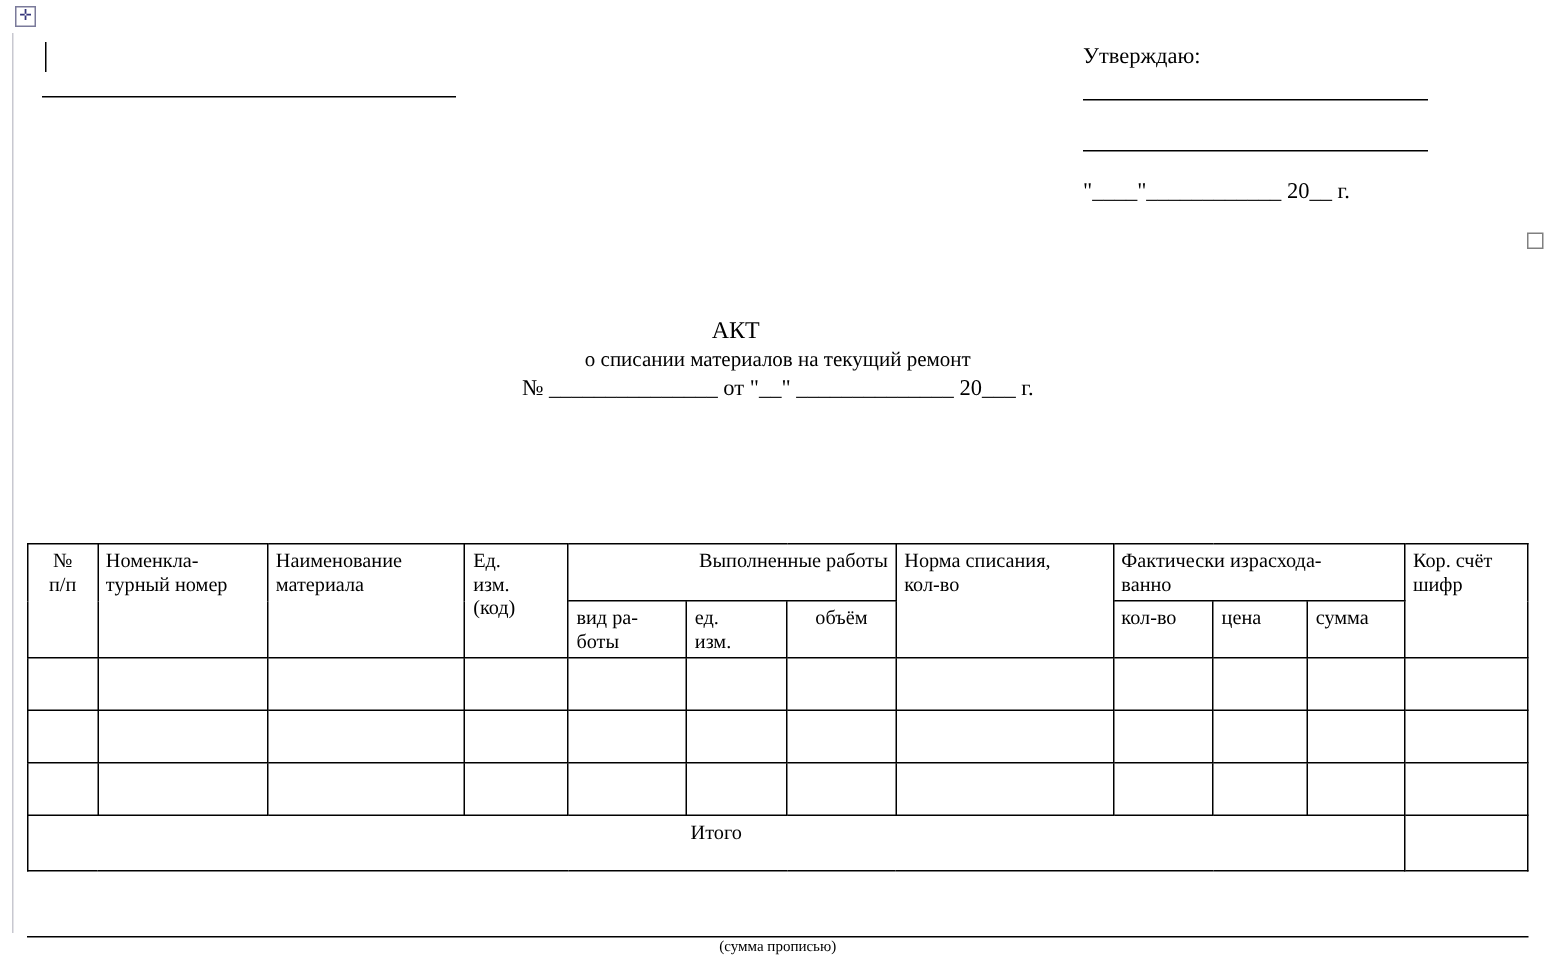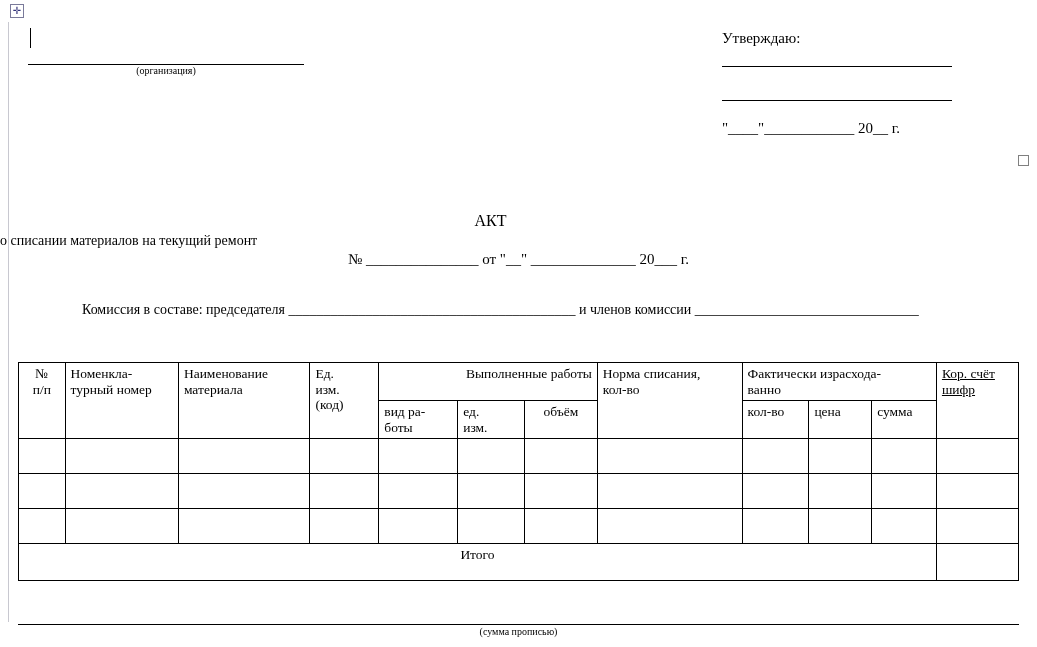--- a/index.html
+++ b/index.html
@@ -112,21 +112,21 @@
     top: 212px;
     width: 981px;
     text-align: center;
     font-size: 16px;
   }
   .act-sub {
     position: absolute;
     left: 0;
     top: 233px;
     width: 1037px;
-    text-align: left;
+    text-align: center;
     font-size: 14px;
   }
   .act-num {
     position: absolute;
     left: 0;
     top: 251px;
     width: 1037px;
     text-align: center;
     font-size: 15px;
   }
@@ -195,32 +195,30 @@
 <body>
 
 <div id="page">
 
   <div class="doc-border-left"></div>
   <div class="anchor-mark">✛</div>
   <div class="cursor-bar"></div>
   <div class="small-square"></div>
 
   <div class="org-line"></div>
-  <div class="org-caption">(организация)</div>
 
   <div class="approve-title">Утверждаю:</div>
   <div class="appr-line1"></div>
   <div class="appr-line2"></div>
   <div class="appr-date">"____"____________ 20__ г.</div>
 
   <div class="act-title">АКТ</div>
   <div class="act-sub">о списании материалов на текущий ремонт</div>
   <div class="act-num">№ _______________ от "__" ______________ 20___ г.</div>
 
-  <div class="commission-1">Комиссия в составе: председателя _________________________________________ и членов комиссии ________________________________</div>
 
   <div class="tbl-wrap">
     <table class="main">
       <colgroup>
         <col style="width:46px">
         <col style="width:112px">
         <col style="width:130px">
         <col style="width:68px">
         <col style="width:78px">
         <col style="width:66px">
@@ -240,21 +238,21 @@
           <td rowspan="2" style="white-space:pre-line;">Наименование
 материала</td>
           <td rowspan="2" style="white-space:pre-line;">Ед.
 изм.
 (код)</td>
           <td colspan="3" style="height:28px;text-align:right;">Выполненные работы</td>
           <td rowspan="2" style="white-space:pre-line;">Норма   списания,
 кол-во</td>
           <td colspan="3" style="white-space:pre-line;">Фактически   израсхода-
 ванно</td>
-          <td rowspan="2" style="white-space:pre-line;text-decoration:underline;">Кор.  счёт
+          <td rowspan="2" style="white-space:pre-line;">Кор.  счёт
 шифр</td>
         </tr>
         <tr>
           <td style="white-space:pre-line; height:30px;margin-top:27px;">вид ра-
 боты</td>
           <td style="white-space:pre-line;">ед.
 изм.</td>
           <td style="text-align:center;">объём</td>
           <td>кол-во</td>
           <td>цена</td>

